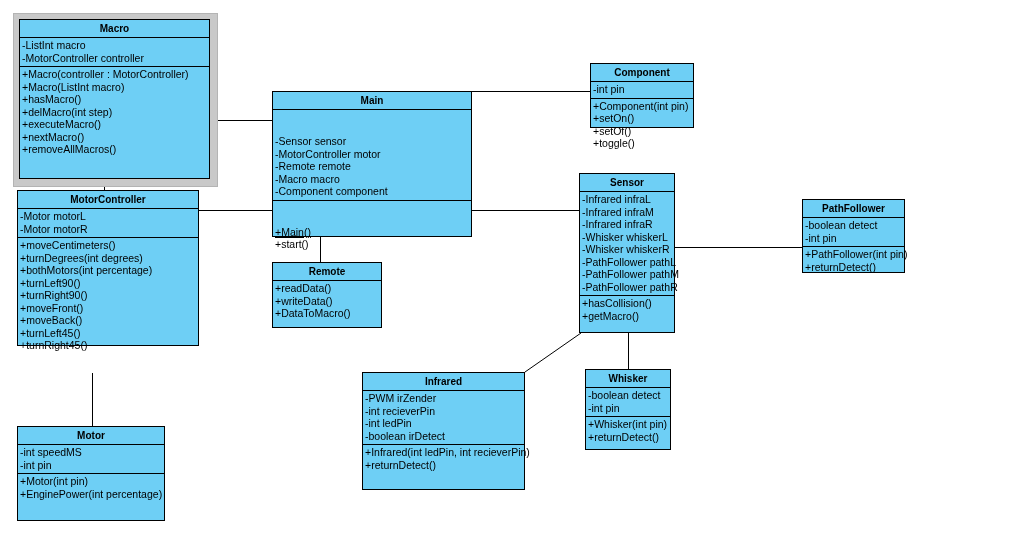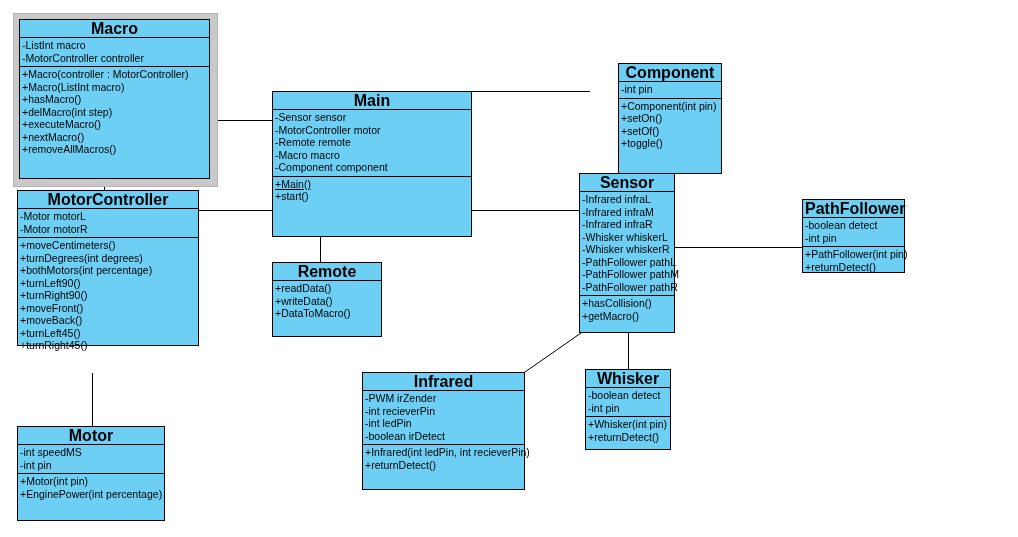--- a/index.html
+++ b/index.html
@@ -41,21 +41,21 @@
     position: absolute;
     background: #6ecff5;
     border: 1px solid #000000;
     box-sizing: border-box;
     display: flex;
     flex-direction: column;
   }
   .uml-title {
     text-align: center;
     font-weight: bold;
-    font-size: 16px;
+    font-size: 10px;
     color: #000000;
     line-height: 13px;
     padding: 2px 2px 2px 2px;
     border-bottom: 1px solid #000000;
     box-sizing: border-box;
     white-space: nowrap;
   }
   .uml-section {
     padding: 1px 8px 2px 2px;
     box-sizing: border-box;
@@ -146,45 +146,45 @@
     <div class="uml-section">
       <div class="uml-row">-int speedMS</div>
       <div class="uml-row">-int pin</div>
     </div>
     <div class="uml-section last">
       <div class="uml-row">+Motor(int pin)</div>
       <div class="uml-row">+EnginePower(int percentage)</div>
     </div>
   </div>
 
-  <div class="uml-class" style="left:272px; top:91px; width:200px; height:146px;">
+  <div class="uml-class" style="left:272px; top:91px; width:200px; height:146px;gap:24px;">
     <div class="uml-title">Main</div>
     <div class="uml-section">
       <div class="uml-row">-Sensor sensor</div>
       <div class="uml-row">-MotorController motor</div>
       <div class="uml-row">-Remote remote</div>
       <div class="uml-row">-Macro macro</div>
       <div class="uml-row">-Component component</div>
     </div>
     <div class="uml-section last">
       <div class="uml-row static">+Main()</div>
       <div class="uml-row">+start()</div>
     </div>
   </div>
 
-  <div class="uml-class" style="left:272px; top:262px; width:110px; height:75px;">
+  <div class="uml-class" style="left:272px; top:262px; width:110px; height:66px;">
     <div class="uml-title">Remote</div>
     <div class="uml-section last">
       <div class="uml-row">+readData()</div>
       <div class="uml-row">+writeData()</div>
       <div class="uml-row">+DataToMacro()</div>
     </div>
   </div>
 
-  <div class="uml-class" style="left:590px; top:63px; width:104px; height:111px;margin-left:28px;">
+  <div class="uml-class" style="left:590px; top:63px; width:104px; height:65px;">
     <div class="uml-title">Component</div>
     <div class="uml-section">
       <div class="uml-row">-int pin</div>
     </div>
     <div class="uml-section last">
       <div class="uml-row">+Component(int pin)</div>
       <div class="uml-row">+setOn()</div>
       <div class="uml-row">+setOf()</div>
       <div class="uml-row">+toggle()</div>
     </div>

